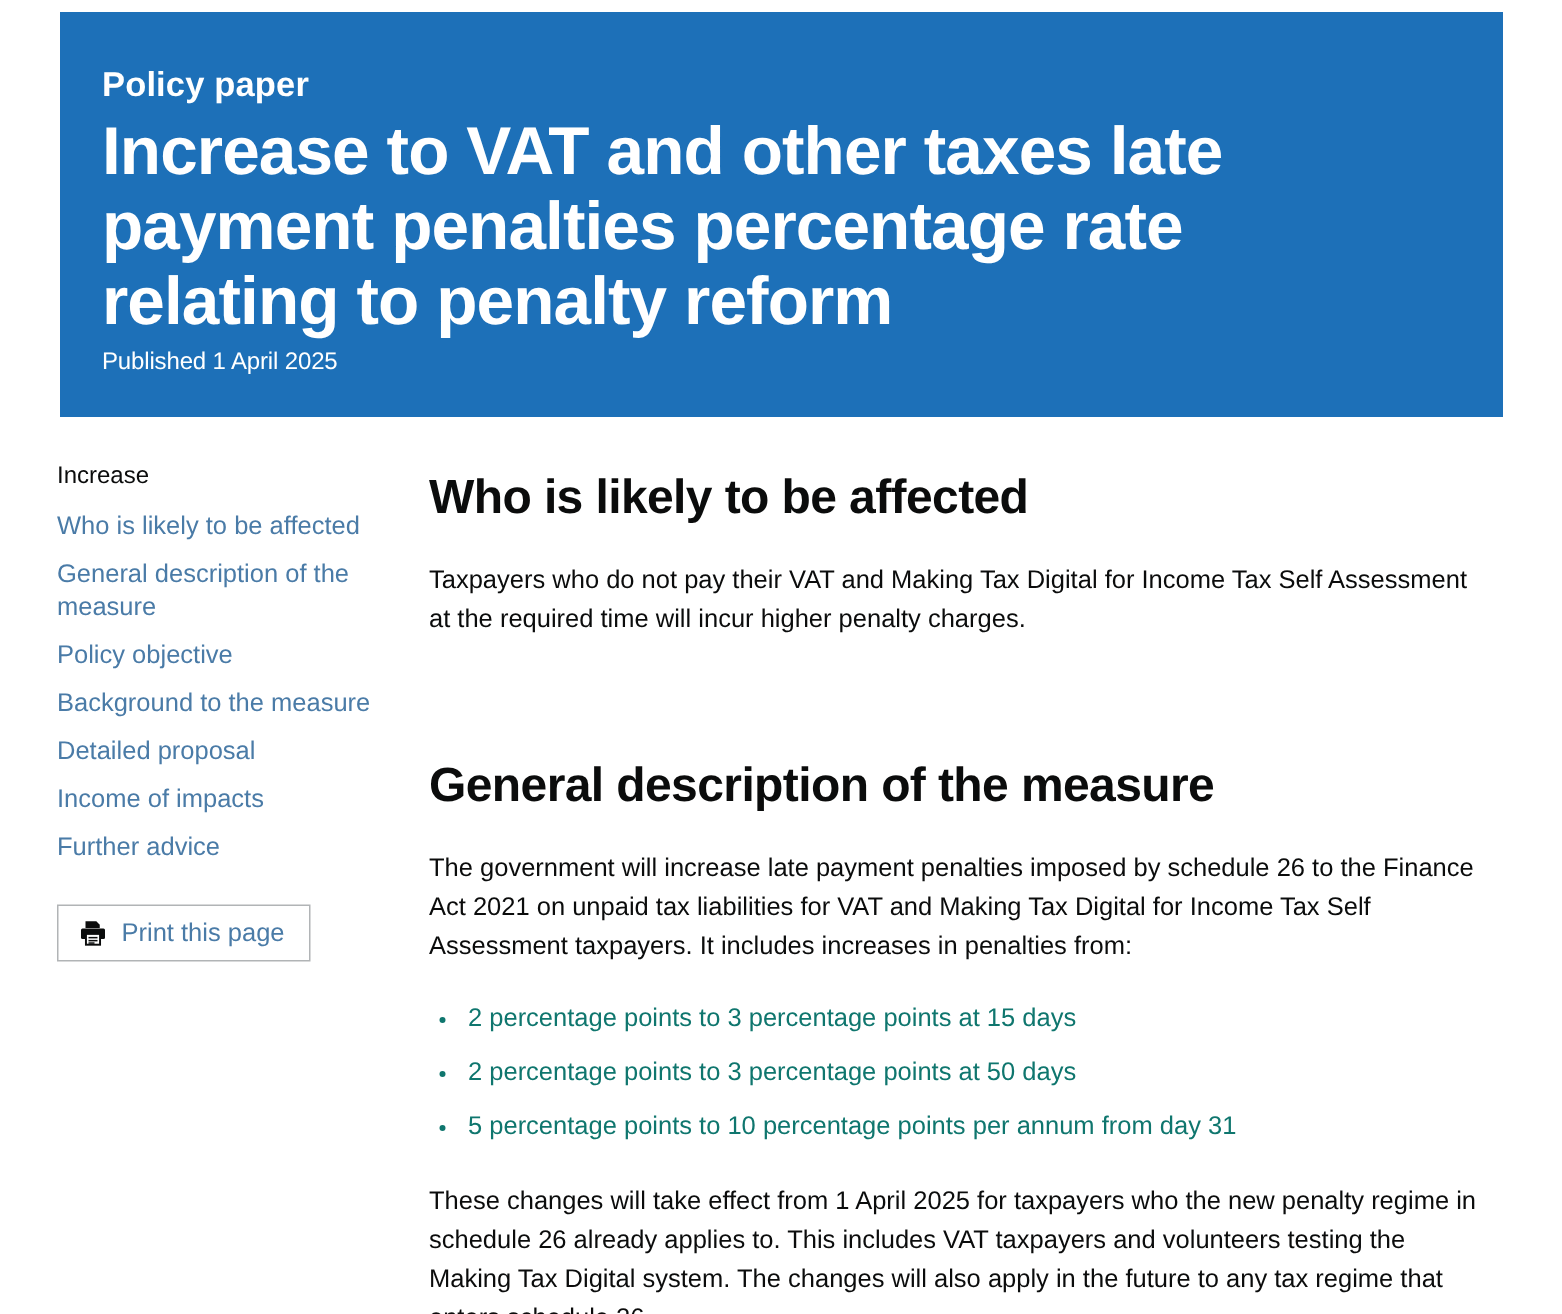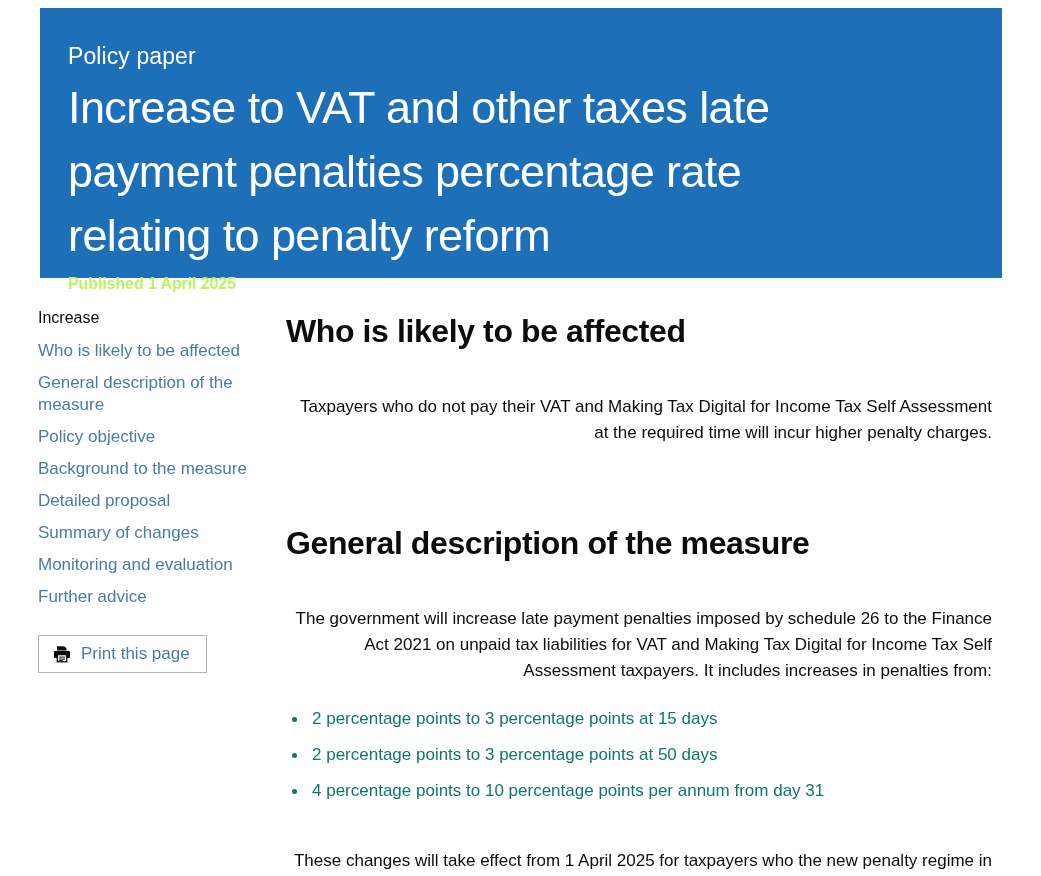--- a/index.html
+++ b/index.html
@@ -24,38 +24,38 @@
     width: 962px;
     height: 270px;
     background: #1d70b8;
     box-sizing: border-box;
     padding: 34px 30px 0 28px;
   }
   .banner-kicker {
     color: #ffffff;
     font-size: 23px;
     line-height: 28px;
-    font-weight: 400;
+    font-weight: 700;
     letter-spacing: 0.1px;
     margin: 0 0 6px 0;
   }
   .banner-title {
     color: #ffffff;
     font-size: 45px;
-    line-height: 64px;
-    font-weight: 400;
+    line-height: 50px;
+    font-weight: 700;
     letter-spacing: -0.6px;
     margin: 0;
     max-width: 800px;
   }
   .banner-published {
-    color: #bef264;
+    color: #ffffff;
     font-size: 16px;
     line-height: 20px;
-    font-weight: 700;
+    font-weight: 400;
     margin: 6px 0 0 0;
     letter-spacing: -0.1px;
   }
 
   
   .lower {
     position: absolute;
     left: 0;
     top: 300px;
     width: 1041px;
@@ -123,23 +123,22 @@
     font-weight: 700;
     letter-spacing: -0.4px;
     color: #0b0c0c;
     margin: 12px 0 0 0;
   }
   .content h2.second { margin-top: 78px; }
   .content p {
     font-size: 17px;
     line-height: 26px;
     color: #0b0c0c;
-    margin: 44px 0 0 0;
+    margin: 24px 0 0 0;
     max-width: 706px;
-    text-align: right;
   }
   .content ul {
     margin: 22px 0 0 0;
     padding-left: 22px;
     list-style: disc;
   }
   .content ul li {
     font-size: 17px;
     line-height: 26px;
     color: #0f766e;
@@ -172,24 +171,21 @@
       <li>
         <a class="contents-link">Policy objective</a>
       </li>
       <li>
         <a class="contents-link">Background to the measure</a>
       </li>
       <li>
         <a class="contents-link">Detailed proposal</a>
       </li>
       <li>
-        <a class="contents-link">Summary of changes</a>
-      </li>
-      <li>
-        <a class="contents-link">Monitoring and evaluation</a>
+        <a class="contents-link">Income of impacts</a>
       </li>
       <li>
         <a class="contents-link">Further advice</a>
       </li>
     </ul>
 
     <div class="print-button">
       <span>
         <svg class="printer-icon" width="20" height="20" viewBox="0 0 20 20" aria-hidden="true">
           <path d="M5 2.2h7.2l2.3 2.3v2.1H5V2.2z" fill="#0b0c0c"></path>
@@ -208,19 +204,19 @@
 
     <h2>Who is likely to be affected</h2>
     <p>Taxpayers who do not pay their VAT and Making Tax Digital for Income Tax Self Assessment at the required time will incur higher penalty charges.</p>
 
     <h2 class="second">General description of the measure</h2>
     <p>The government will increase late payment penalties imposed by schedule 26 to the Finance Act 2021 on unpaid tax liabilities for VAT and Making Tax Digital for Income Tax Self Assessment taxpayers. It includes increases in penalties from:</p>
 
     <ul>
       <li>2 percentage points to 3 percentage points at 15 days</li>
       <li>2 percentage points to 3 percentage points at 50 days</li>
-      <li>4 percentage points to 10 percentage points per annum from day 31</li>
+      <li>5 percentage points to 10 percentage points per annum from day 31</li>
     </ul>
 
     <p>These changes will take effect from 1 April 2025 for taxpayers who the new penalty regime in schedule 26 already applies to. This includes VAT taxpayers and volunteers testing the Making Tax Digital system. The changes will also apply in the future to any tax regime that enters schedule 26.</p>
   </main>
 
 </div>
 
 </body></html>

